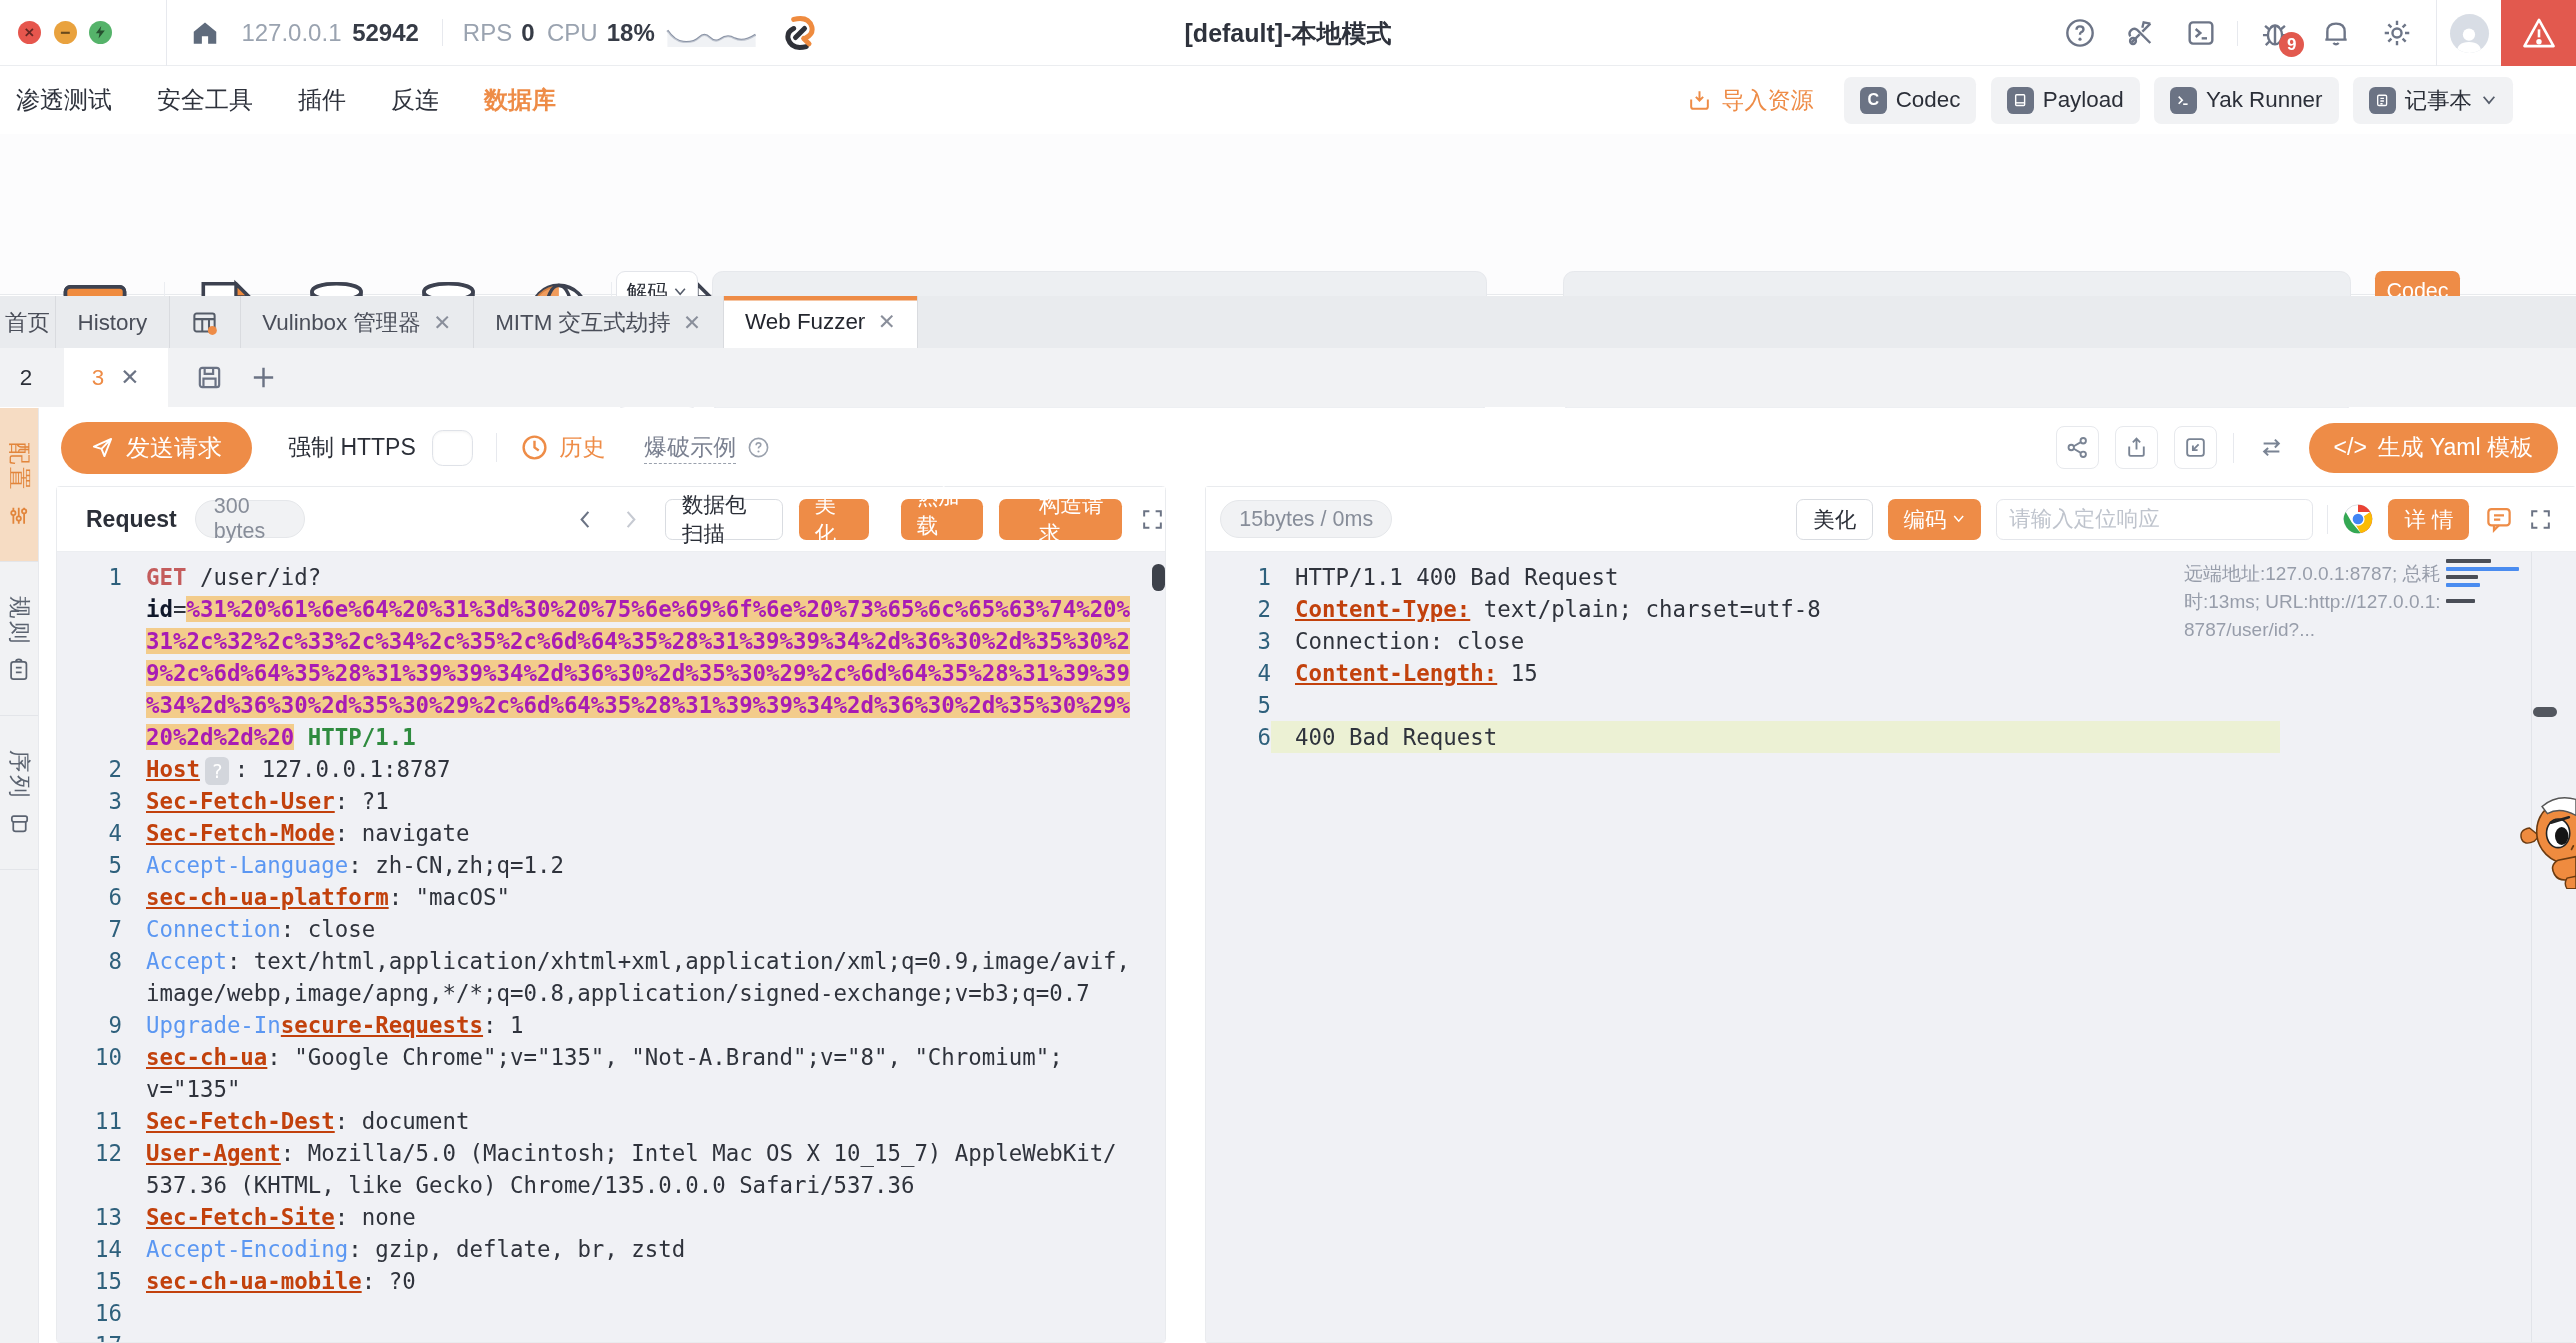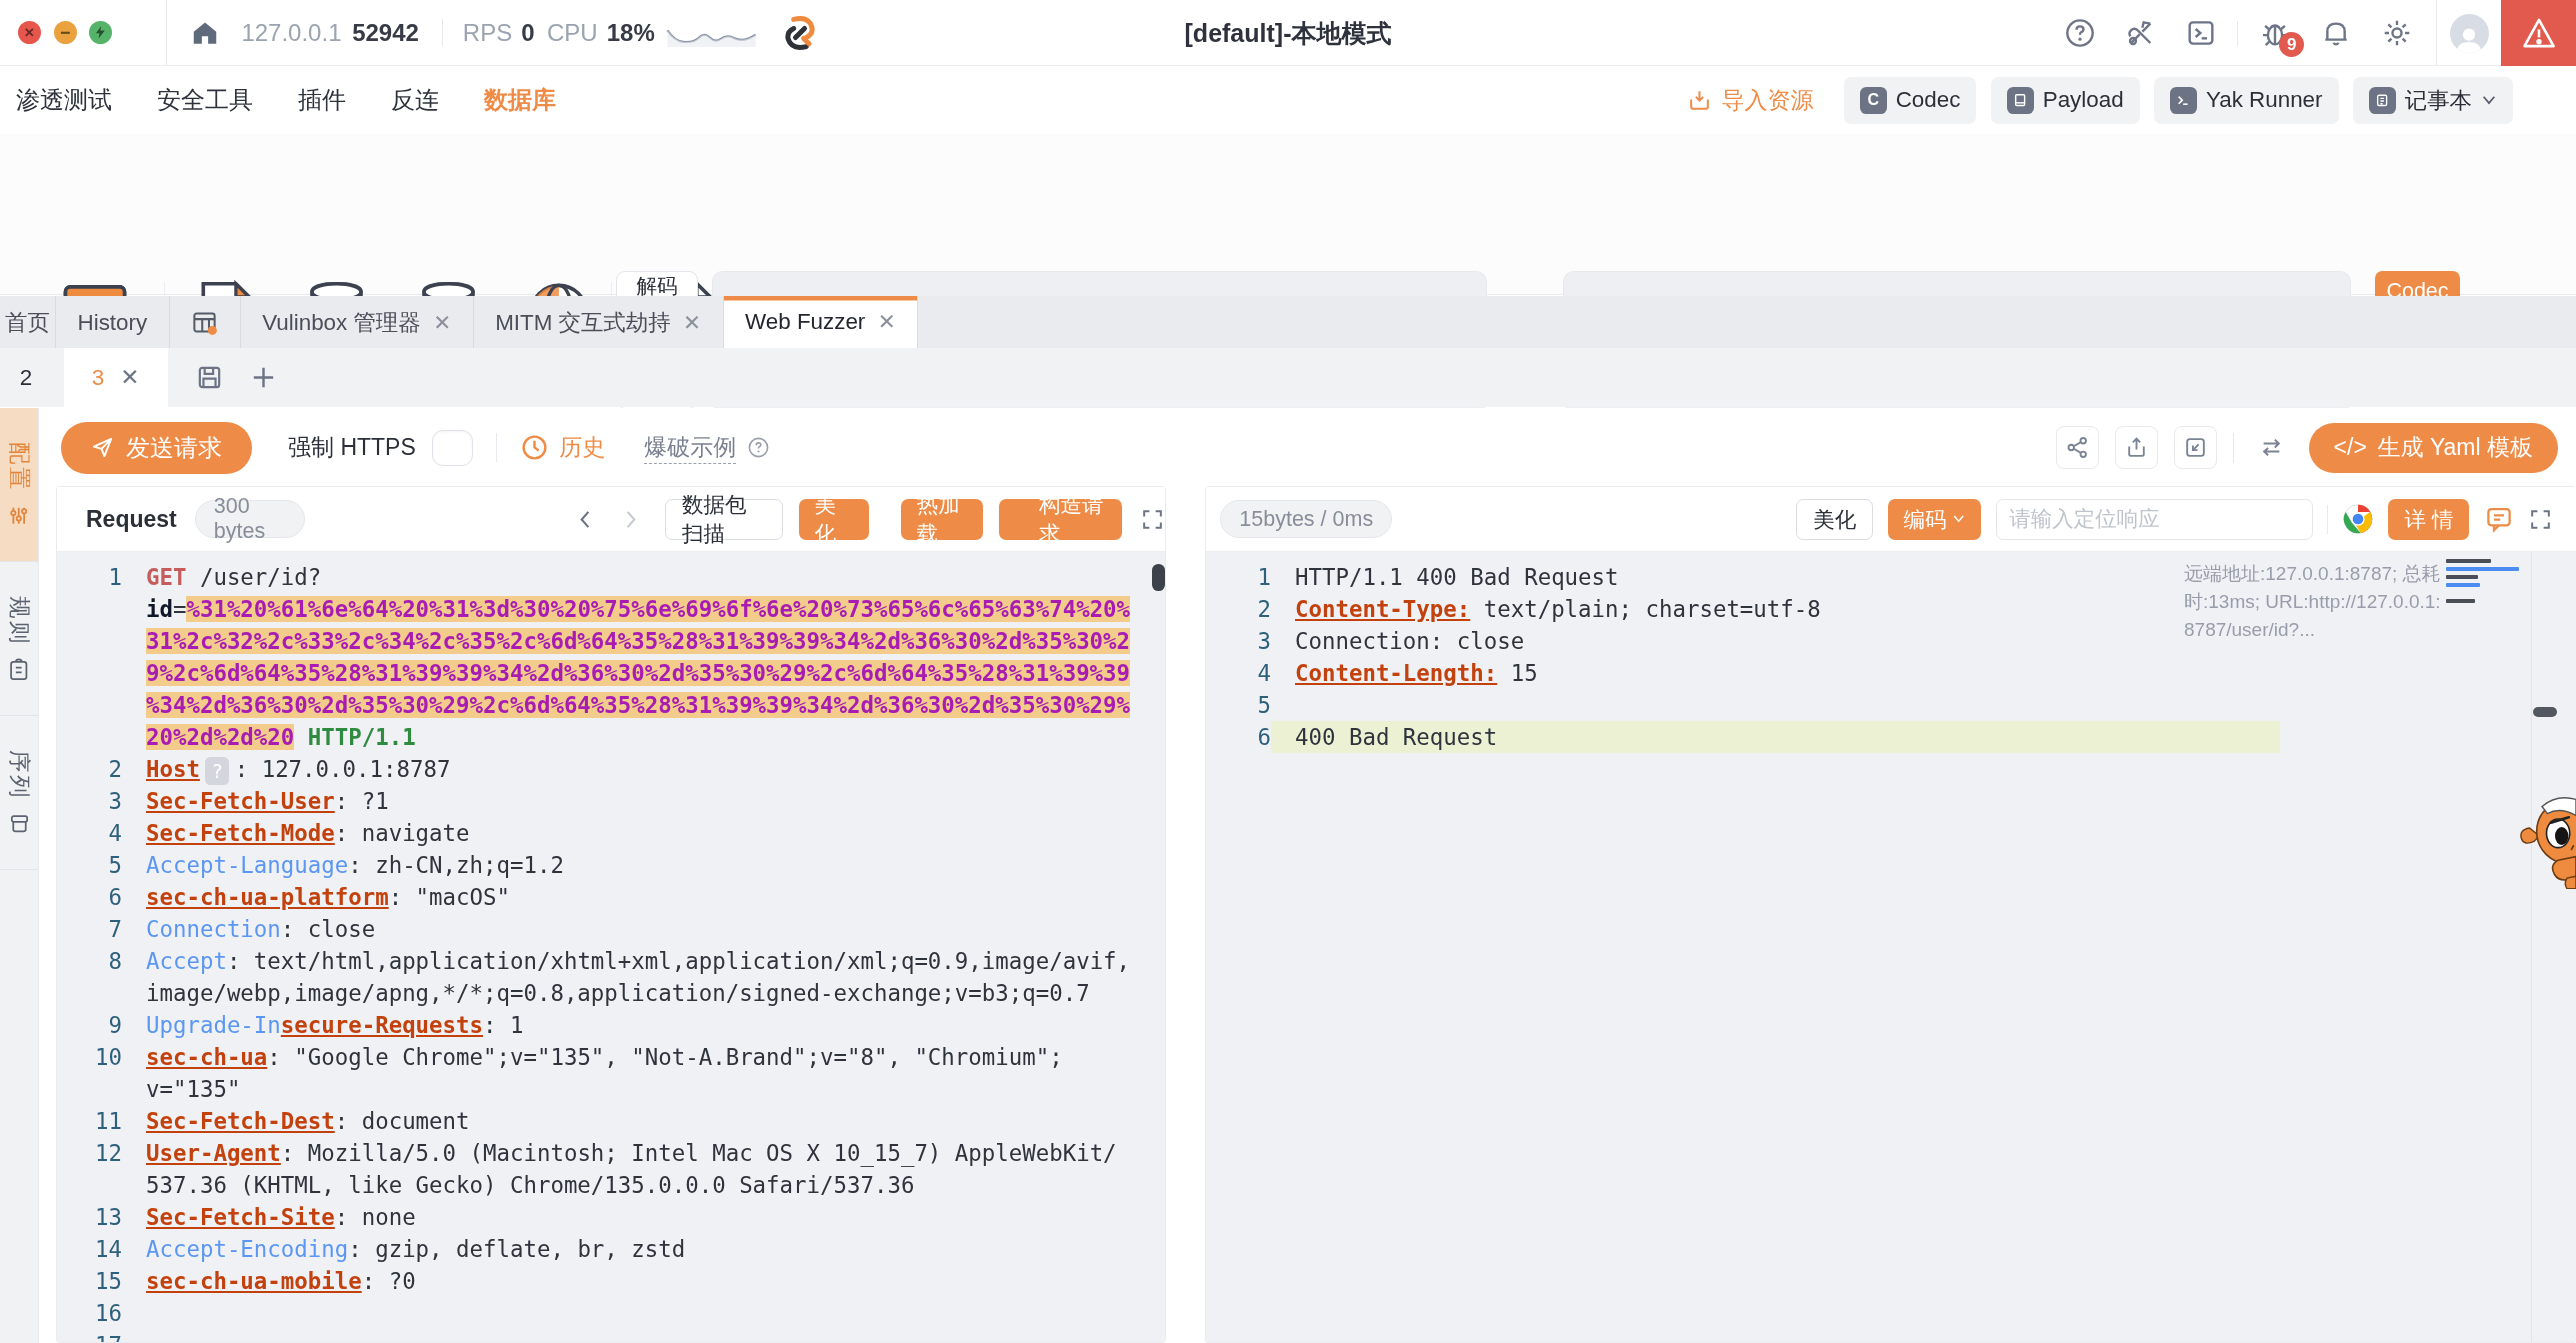--- a/index.html
+++ b/index.html
@@ -345,21 +345,21 @@
       <svg width="75" height="82" viewBox="0 0 46 50" style="font-size:25px">
         <path d="M10 4 H30 L38 12 V44 H10 Z" fill="#fff" stroke="#3d4250" stroke-width="2.2"></path>
         <path d="M30 4 L30 12 H38 Z" fill="#fff" stroke="#3d4250" stroke-width="2"></path>
         <path d="M14 10 H22" stroke="#3d4250" stroke-width="2"></path>
         <rect x="6" y="18" width="36" height="16" rx="2.5" fill="#ef8b3f" stroke="#3d4250" stroke-width="2.2"></rect>
         <text x="24" y="30" text-anchor="middle" font-family="Liberation Sans, sans-serif" font-size="10.5" font-weight="bold" fill="#fff">CVE</text>
       </svg>
       <span class="tool-label">CVE 管理</span>
     </div>
 
-    <div class="mini-btn" style="left:616px; top:137px;flex-direction:column;">
+    <div class="mini-btn" style="left:616px; top:137px;">
       <span>解码</span>
       <svg width="14.3" height="10" viewBox="0 0 18 12">
           <path d="M3 2 L9 9 L15 2" fill="none" stroke="#565d6b" stroke-width="2"></path>
         </svg>
     </div>
     <div class="mini-btn" style="left:616px; top:185px;">
       <span>编码</span>
       <svg width="14.3" height="10" viewBox="0 0 18 12">
           <path d="M3 2 L9 9 L15 2" fill="none" stroke="#565d6b" stroke-width="2"></path>
         </svg>
@@ -557,21 +557,21 @@
         <svg width="23" height="23" viewBox="0 0 24 24" fill="none" stroke="currentColor" stroke-width="2.2">
             <path d="M9 4 L16 12 L9 20"></path>
           </svg>
       </span>
       <div class="wbtn" style="margin-left:23px;">
         <span>数据包扫描</span>
       </div>
       <div class="obtn" style="margin-left:16px;">
         <span>美 化</span>
       </div>
-      <div class="obtn" style="margin-left:32px;">
+      <div class="obtn" style="margin-left:32px;align-items:flex-end;">
         <span>热加载</span>
       </div>
       <div class="obtn" style="margin-left:16px;padding-left:40px;">
         <span>构造请求</span>
       </div>
       <span style="margin-left:18px; color:#6b7384;">
         <svg width="25" height="25" viewBox="0 0 24 24" fill="none" stroke="currentColor" stroke-width="1.9">
             <path d="M9 4 H4 V9 M15 4 H20 V9 M9 20 H4 V15 M15 20 H20 V15"></path>
           </svg>
       </span>

